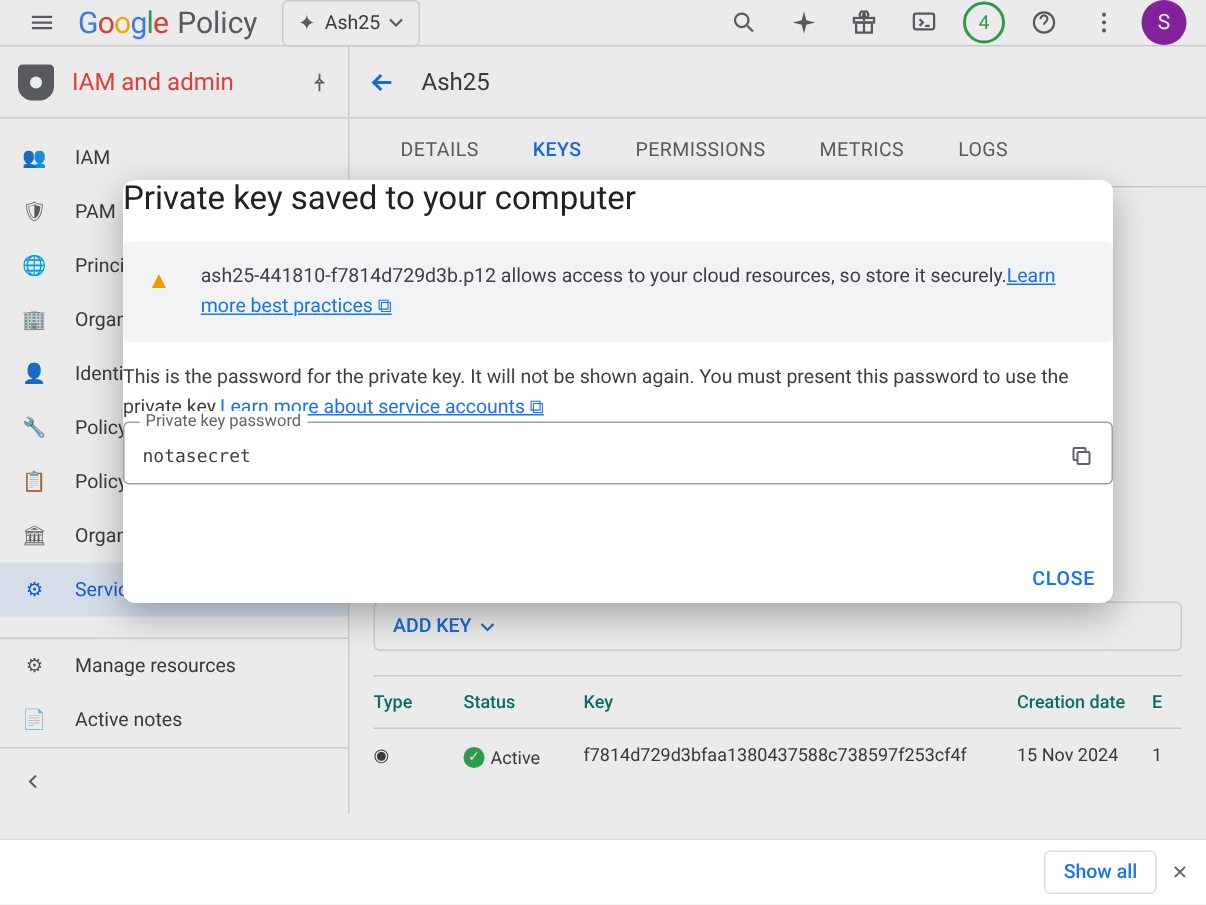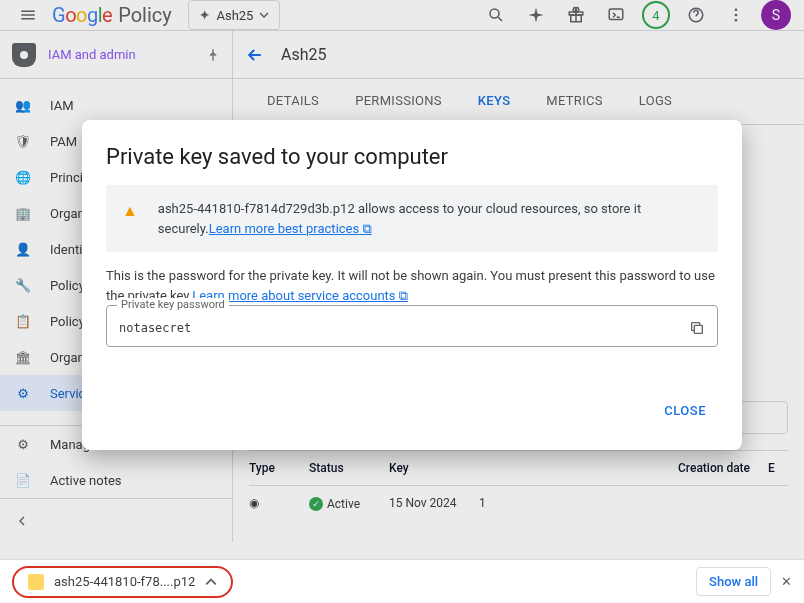--- a/index.html
+++ b/index.html
@@ -12,46 +12,46 @@
 .g-b{color:#4285F4}.g-r{color:#EA4335}.g-y{color:#FBBC05}.g-g{color:#34A853}
 .cloud-text{color:#5f6368;font-size:20px;margin-left:4px}
 .proj-picker{display:flex;align-items:center;gap:6px;border:1px solid #dadce0;border-radius:4px;padding:6px 10px;margin-left:16px;cursor:pointer;background:#fff}
 .proj-dots{font-size:14px;color:#5f6368}
 .spacer{flex:1}
 .count-badge{width:28px;height:28px;border:2px solid #34A853;border-radius:50%;display:flex;align-items:center;justify-content:center;color:#34A853;font-size:13px}
 .avatar{width:30px;height:30px;border-radius:50%;background:#8E24AA;color:#fff;display:flex;align-items:center;justify-content:center;font-size:14px}
 .main{display:flex;height:calc(100% - 48px - 44px)}
 .sidebar{width:232px;display:flex;flex-direction:column;position:relative}
 .side-hdr{height:48px;display:flex;align-items:center;padding:0 12px;gap:12px;border-bottom:1px solid #dadce0}
-.side-title{font-size:13px;color:#8b5cf6;flex:1}
+.side-title{font-size:16px;color:#ef4444;flex:1}
 .shield{width:24px;height:24px;background:#5f6368;border-radius:3px 3px 40% 40%;display:flex;align-items:center;justify-content:center}
 .shield::after{content:"";width:8px;height:8px;background:#fff;border-radius:50%}
 .side-list{flex:1;overflow:hidden;padding-top:8px}
 .side-item{height:36px;display:flex;align-items:center;padding:0 14px;gap:18px;cursor:pointer;color:#3c4043;font-size:13px}
 .side-item .ic{width:18px;text-align:center;color:#5f6368}
 .side-item.sel{background:#e8f0fe;color:#1967d2}
 .side-item.sel .ic{color:#1967d2}
 .side-foot{border-top:1px solid #dadce0}
 .collapse{height:44px;display:flex;align-items:center;padding:0 14px;border-top:1px solid #dadce0}
 .content{flex:1;display:flex;flex-direction:column;border-left:1px solid #dadce0}
 .ct-hdr{height:48px;display:flex;align-items:center;padding:0 12px;gap:16px;border-bottom:1px solid #dadce0}
 .back{color:#1a73e8;cursor:pointer}
 .ct-title{font-size:16px}
 .tabs{display:flex;padding:0 16px;border-bottom:1px solid #dadce0}
 .tab{padding:14px 18px;font-size:13px;color:#5f6368;letter-spacing:0.3px;cursor:pointer}
 .tab.active{color:#1a73e8;border-bottom:2px solid #1a73e8;font-weight:500}
 .addkey{margin:16px;display:inline-flex;align-items:center;gap:6px;color:#1a73e8;font-weight:500;padding:8px 12px;border:1px solid #dadce0;border-radius:4px}
 .tbl{margin:0 16px;border-top:1px solid #dadce0}
 .tbl-hdr,.tbl-row{display:flex;padding:10px 0;font-size:12px}
-.tbl-hdr{color:#0f172a;font-weight:500;border-bottom:1px solid #dadce0}
+.tbl-hdr{color:#0f766e;font-weight:500;border-bottom:1px solid #dadce0}
 .c-type{width:60px}.c-status{width:80px}.c-key{flex:1}.c-date{width:90px}.c-ex{width:20px}
 .status-ok{display:inline-flex;align-items:center;gap:4px}
 .ok-dot{width:14px;height:14px;background:#34A853;border-radius:50%;display:inline-flex;align-items:center;justify-content:center;color:#fff;font-size:9px}
 
-.dialog{position:absolute;left:82px;top:120px;width:660px;background:#fff;border-radius:8px;box-shadow:0 8px 24px rgba(0,0,0,0.3);padding:24px;z-index:10}
+.dialog{position:absolute;left:82px;top:120px;width:660px;background:#fff;border-radius:8px;box-shadow:0 8px 24px rgba(0,0,0,0.3);z-index:10}
 .dlg-title{font-size:22px;color:#202124;margin-bottom:16px}
 .warn-box{background:#f1f3f4;border-radius:4px;padding:14px 16px;display:flex;gap:20px;align-items:flex-start;margin-bottom:14px}
 .warn-ic{color:#f29900;font-size:16px;margin-top:2px}
 .warn-txt{font-size:13px;line-height:1.5;color:#3c4043}
 .lnk{color:#1a73e8;text-decoration:underline;cursor:pointer}
 .dlg-p{font-size:13px;line-height:1.5;margin-bottom:0}
 .pwd-field{border:1px solid #9aa0a6;border-radius:4px;padding:14px 12px 10px;position:relative;display:flex;align-items:center}
 .pwd-label{position:absolute;top:-8px;left:10px;background:#fff;padding:0 4px;font-size:11px;color:#5f6368}
 .pwd-val{font-family:monospace;font-size:12px;flex:1}
 .copy-ic{cursor:pointer;color:#5f6368}
@@ -201,22 +201,22 @@
     <div class="ct-hdr">
       <div class="back">
           <svg width="20" height="20" viewBox="0 0 24 24" fill="none" stroke="#1a73e8" stroke-width="2.5">
             <path d="M19 12H5M11 6l-6 6 6 6"></path>
           </svg>
         </div>
       <div class="ct-title">Ash25</div>
     </div>
     <div class="tabs">
       <div class="tab">DETAILS</div>
+      <div class="tab active">KEYS</div>
       <div class="tab">PERMISSIONS</div>
-      <div class="tab active">KEYS</div>
       <div class="tab">METRICS</div>
       <div class="tab">LOGS</div>
     </div>
     <div style="height:260px"></div>
     <div class="addkey">
         <span>ADD KEY</span>
         <svg width="10" height="10" viewBox="0 0 10 10">
           <path d="M1 3l4 4 4-4" fill="none" stroke="#1a73e8" stroke-width="1.5"></path>
         </svg>
       </div>
@@ -227,20 +227,21 @@
         <div class="c-key">Key</div>
         <div class="c-date">Creation date</div>
         <div class="c-ex">E</div>
       </div>
       <div class="tbl-row">
         <div class="c-type">◉</div>
         <div class="c-status"><span class="status-ok">
               <span class="ok-dot">✓</span>
               <span>Active</span>
             </span></div>
+        <div class="c-key">f7814d729d3bfaa1380437588c738597f253cf4f</div>
         <div class="c-date">15 Nov 2024</div>
         <div class="c-ex">1</div>
       </div>
     </div>
   </div>
 </div>
 
 <div class="scrim"></div>
 
 <div class="dialog">
@@ -259,23 +260,16 @@
           <path d="M16 8V5a1 1 0 00-1-1H5a1 1 0 00-1 1v10a1 1 0 001 1h3"></path>
         </svg>
       </div>
   </div>
   <div class="dlg-actions">
     <div class="close-btn">CLOSE</div>
   </div>
 </div>
 
 <div class="dlbar">
-  <div class="dl-chip">
-    <div class="dl-ic"></div>
-    <span>ash25-441810-f78....p12</span>
-    <svg width="12" height="12" viewBox="0 0 10 10">
-        <path d="M1 7l4-4 4 4" fill="none" stroke="#5f6368" stroke-width="1.5"></path>
-      </svg>
-  </div>
   <div class="spacer"></div>
   <div class="showall">Show all</div>
   <div class="x-ic">✕</div>
 </div>
 
 </body></html>

